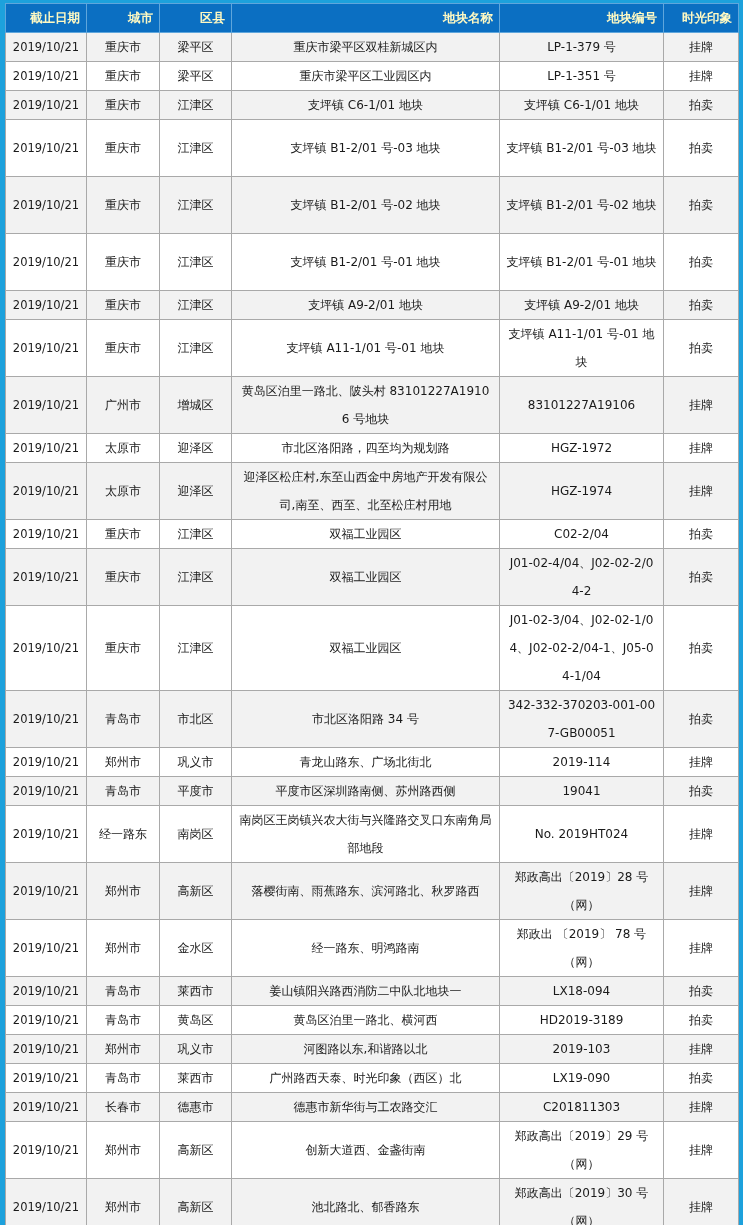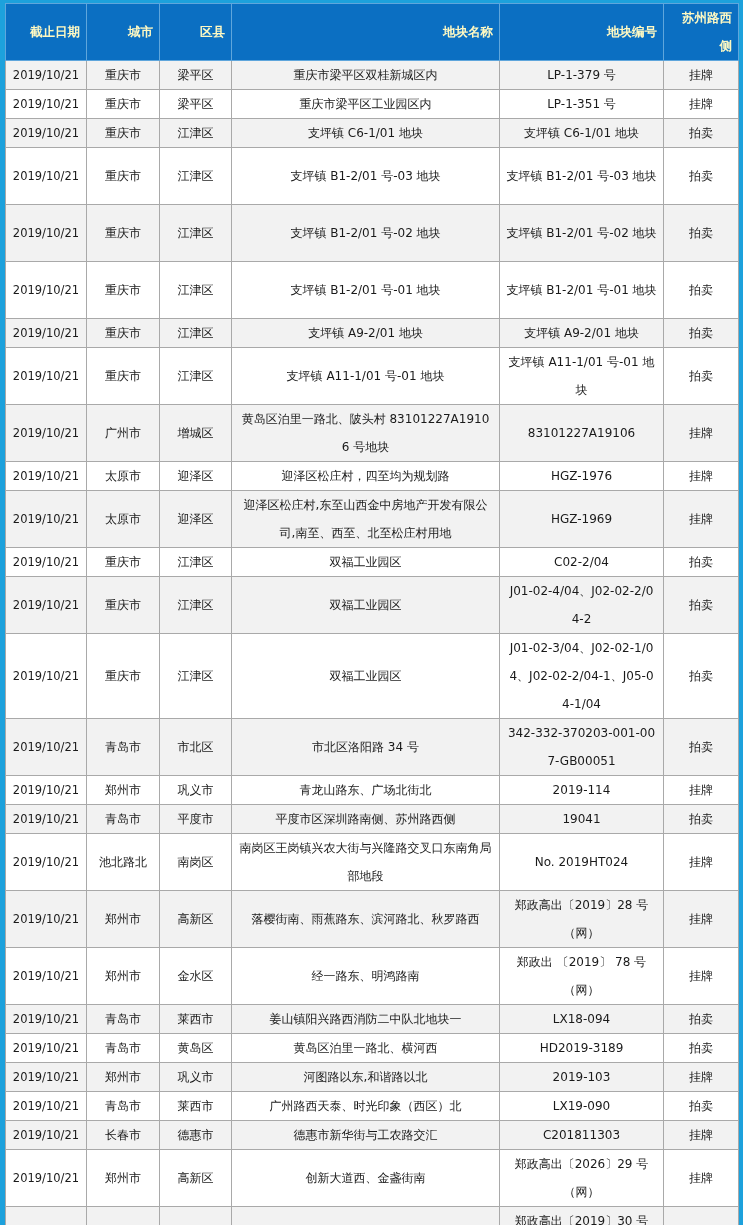--- a/index.html
+++ b/index.html
@@ -30,21 +30,21 @@
         <col style="width:164px">
         <col style="width:75px">
     </colgroup>
     <thead>
       <tr>
         <th>截止日期</th>
         <th>城市</th>
         <th>区县</th>
         <th>地块名称</th>
         <th>地块编号</th>
-        <th>苏州路西侧</th>
+        <th>时光印象</th>
       </tr>
     </thead>
     <tbody id="tbody">
         <tr class="odd" style="height: 29px;">
           <td class="date">2019/10/21</td>
           <td>重庆市</td>
           <td>梁平区</td>
           <td>重庆市梁平区双桂新城区内</td>
           <td>LP-1-379 号</td>
           <td>挂牌</td>
@@ -110,30 +110,30 @@
           <td>广州市</td>
           <td>增城区</td>
           <td>黄岛区泊里一路北、陂头村 83101227A19106 号地块</td>
           <td>83101227A19106</td>
           <td>挂牌</td>
         </tr>
         <tr class="even" style="height: 29px;">
           <td class="date">2019/10/21</td>
           <td>太原市</td>
           <td>迎泽区</td>
-          <td>迎泽区松庄村，四至均为规划路</td>
-          <td>HGZ-1976</td>
+          <td>市北区洛阳路，四至均为规划路</td>
+          <td>HGZ-1972</td>
           <td>挂牌</td>
         </tr>
         <tr class="odd" style="height: 57px;">
           <td class="date">2019/10/21</td>
           <td>太原市</td>
           <td>迎泽区</td>
           <td>迎泽区松庄村,东至山西金中房地产开发有限公司,南至、西至、北至松庄村用地</td>
-          <td>HGZ-1969</td>
+          <td>HGZ-1974</td>
           <td>挂牌</td>
         </tr>
         <tr class="even" style="height: 28px;">
           <td class="date">2019/10/21</td>
           <td>重庆市</td>
           <td>江津区</td>
           <td>双福工业园区</td>
           <td>C02-2/04</td>
           <td>拍卖</td>
         </tr>
@@ -172,21 +172,21 @@
         <tr class="odd" style="height: 28px;">
           <td class="date">2019/10/21</td>
           <td>青岛市</td>
           <td>平度市</td>
           <td>平度市区深圳路南侧、苏州路西侧</td>
           <td>19041</td>
           <td>拍卖</td>
         </tr>
         <tr class="even" style="height: 57px;">
           <td class="date">2019/10/21</td>
-          <td>池北路北</td>
+          <td>经一路东</td>
           <td>南岗区</td>
           <td>南岗区王岗镇兴农大街与兴隆路交叉口东南角局部地段</td>
           <td>No. 2019HT024</td>
           <td>挂牌</td>
         </tr>
         <tr class="odd" style="height: 57px;">
           <td class="date">2019/10/21</td>
           <td>郑州市</td>
           <td>高新区</td>
           <td>落樱街南、雨蕉路东、滨河路北、秋罗路西</td>
@@ -239,21 +239,21 @@
           <td>德惠市</td>
           <td>德惠市新华街与工农路交汇</td>
           <td>C201811303</td>
           <td>挂牌</td>
         </tr>
         <tr class="even" style="height: 57px;">
           <td class="date">2019/10/21</td>
           <td>郑州市</td>
           <td>高新区</td>
           <td>创新大道西、金盏街南</td>
-          <td>郑政高出〔2026〕29 号（网）</td>
+          <td>郑政高出〔2019〕29 号（网）</td>
           <td>挂牌</td>
         </tr>
         <tr class="odd" style="height: 57px;">
           <td class="date">2019/10/21</td>
           <td>郑州市</td>
           <td>高新区</td>
           <td>池北路北、郁香路东</td>
           <td>郑政高出〔2019〕30 号（网）</td>
           <td>挂牌</td>
         </tr>

